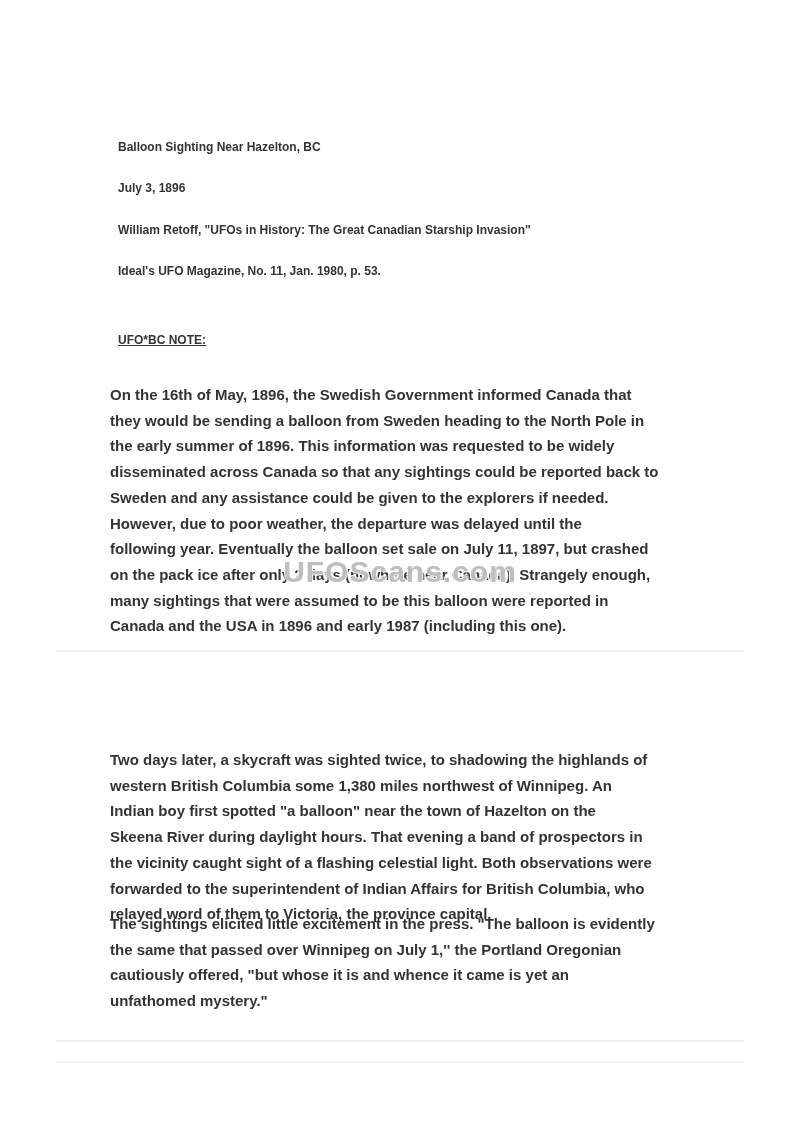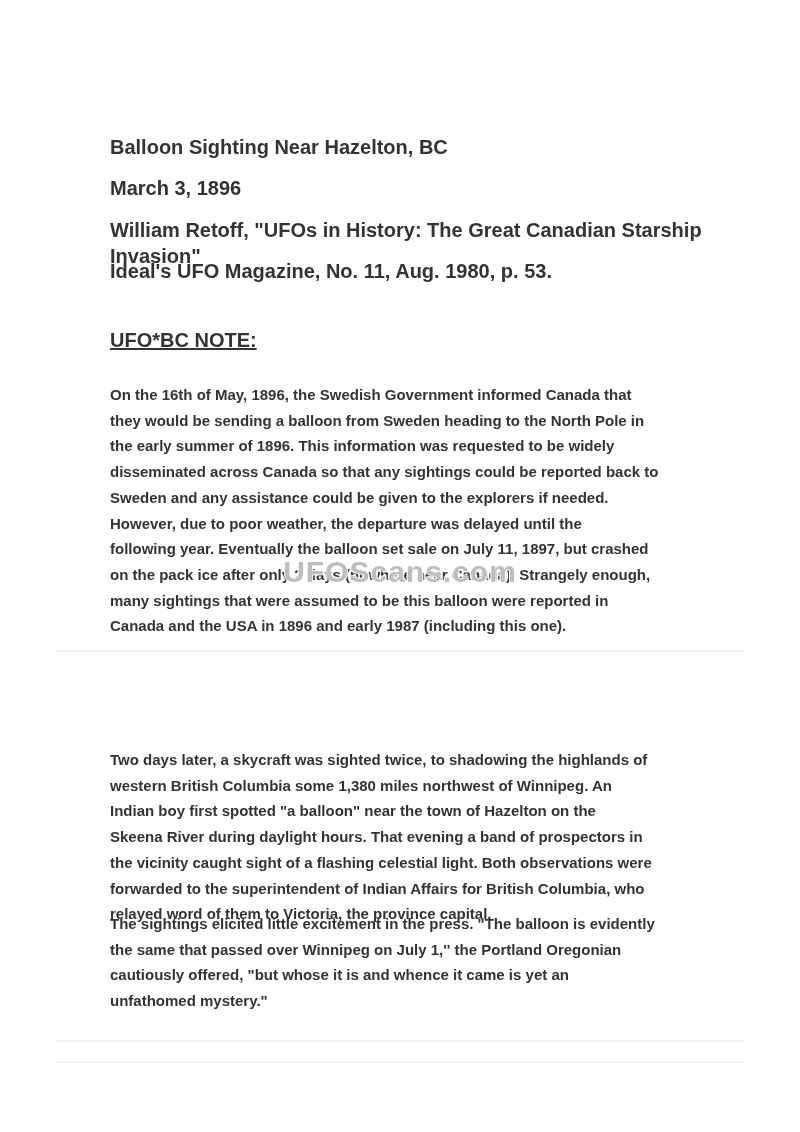--- a/index.html
+++ b/index.html
@@ -10,23 +10,23 @@
   body {
     width: 800px;
     height: 1132px;
     position: relative;
     font-family: "Liberation Sans", sans-serif;
     color: #333333;
     overflow: hidden;
   }
   .abs { position: absolute; }
   .meta-line {
-    left: 110px;
+    left: 118px;
     width: 640px;
-    font-size: 20px;
+    font-size: 12px;
     font-weight: 700;
     line-height: 26px;
     white-space: pre-line;
   }
   .body-par {
     left: 110px;
     width: 660px;
     font-size: 15px;
     font-weight: 700;
     line-height: 25.7px;
@@ -53,25 +53,25 @@
       -1px 1px 0 rgba(255,255,255,0.6);
     pointer-events: none;
     white-space: nowrap;
   }
 </style>
 </head>
 <body>
 
 <div class="abs meta-line" style="top:134px;">Balloon Sighting Near Hazelton, BC</div>
 
-<div class="abs meta-line" style="top:175px;">March 3, 1896</div>
+<div class="abs meta-line" style="top:175px;">July 3, 1896</div>
 
 <div class="abs meta-line" style="top:217px;">William Retoff, "UFOs in History: The Great Canadian Starship Invasion"</div>
 
-<div class="abs meta-line" style="top:258px;">Ideal's UFO Magazine, No. 11, Aug. 1980, p. 53.</div>
+<div class="abs meta-line" style="top:258px;">Ideal's UFO Magazine, No. 11, Jan. 1980, p. 53.</div>
 
 <div class="abs meta-line" style="top:327px;text-decoration:underline;">UFO*BC NOTE:</div>
 
 <div class="abs body-par" style="top:382px;">On the 16th of May, 1896, the Swedish Government informed Canada that
 they would be sending a balloon from Sweden heading to the North Pole in
 the early summer of 1896. This information was requested to be widely
 disseminated across Canada so that any sightings could be reported back to
 Sweden and any assistance could be given to the explorers if needed.
 However, due to poor weather, the departure was delayed until the
 following year. Eventually the balloon set sale on July 11, 1897, but crashed

